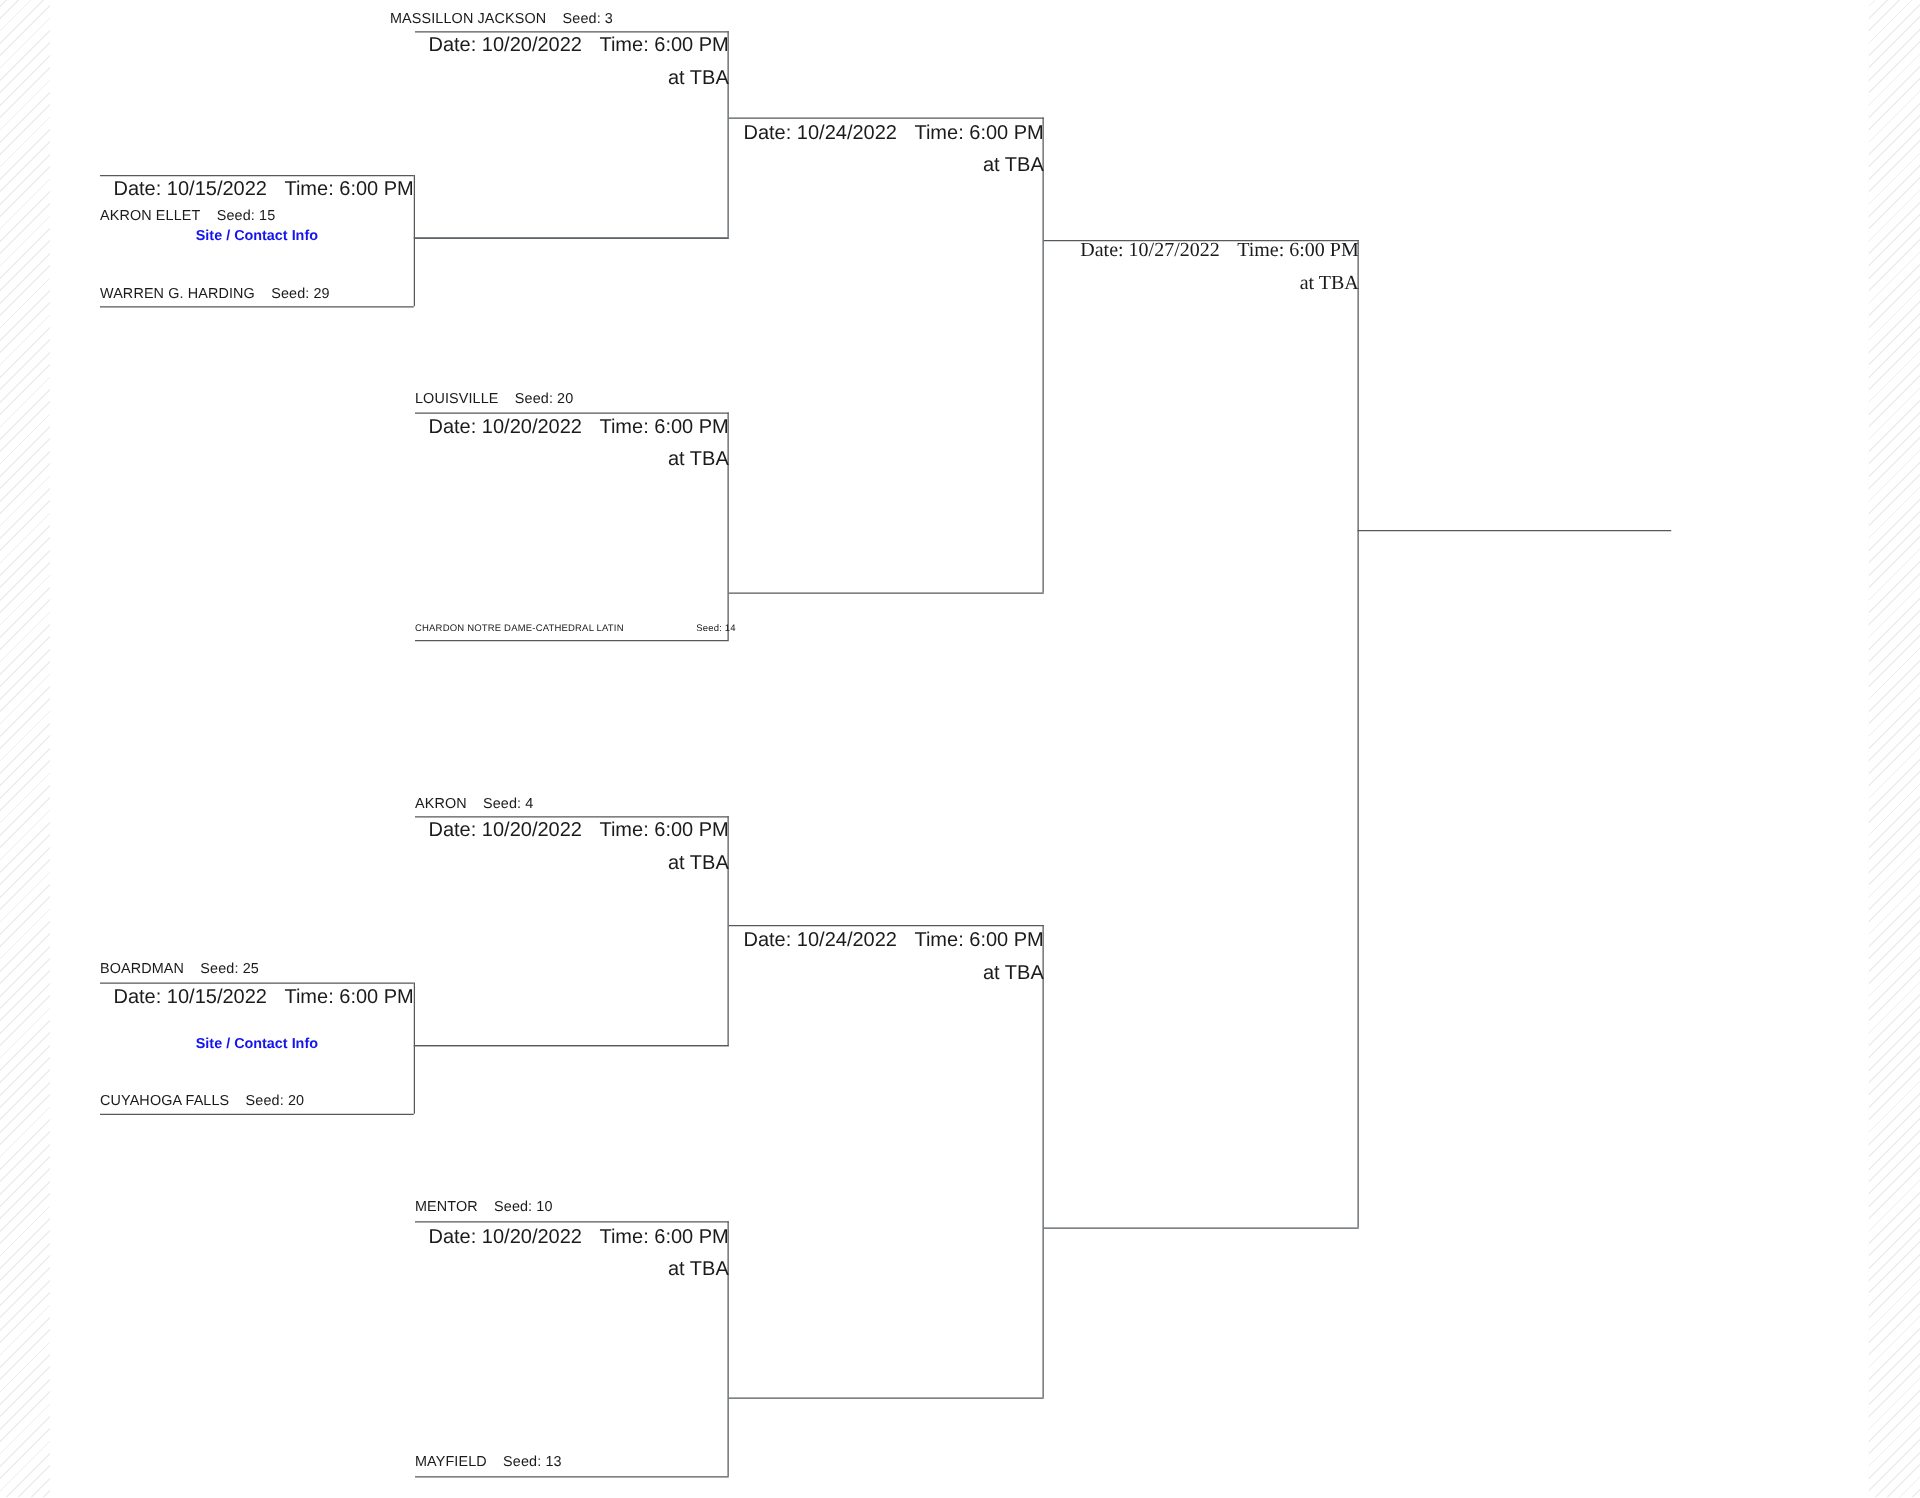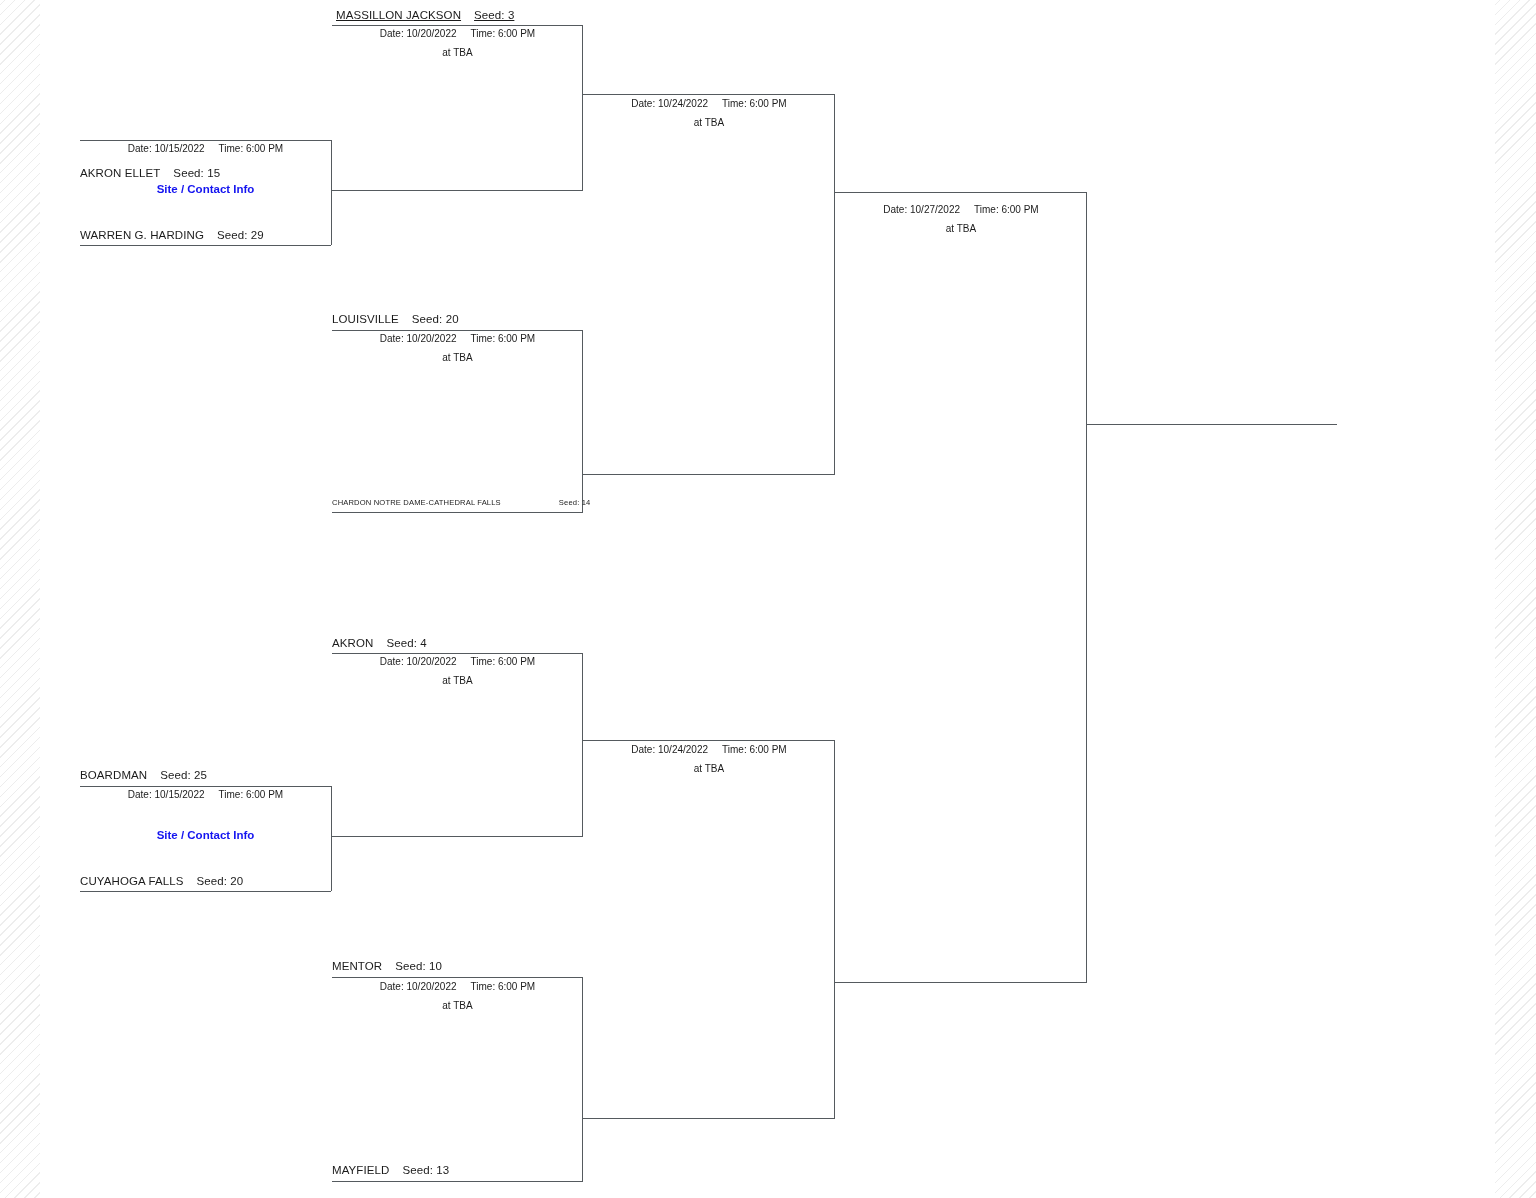--- a/index.html
+++ b/index.html
@@ -68,22 +68,22 @@
   .team .team-seed { padding-left: 13px; }
   .team.small {
     font-size: 7.6px;
     letter-spacing: .15px;
   }
   .team.small .team-seed { padding-left: 10px; margin-left: 48px; }
 
   
   .game-info {
     position: absolute;
-    text-align: center;
-    font-size: 10px;
+    text-align: right;
+    font-size: 16px;
     color: #1b1b1b;
     white-space: nowrap;
   }
   .game-info .gi-line1 { display: block; }
   .game-info .gi-date { }
   .game-info .gi-time { padding-left: 14px; }
   .game-info .gi-site {
     display: block;
     margin-top: 8px;
   }
@@ -101,21 +101,21 @@
 </head>
 <body>
 
 <div id="page">
 
   <div class="edge-stripe left"></div>
   <div class="edge-stripe right"></div>
 
   <div class="bracket-canvas">
 
-    <div class="team" style="left:336px; top:9px;text-decoration:underline;">
+    <div class="team" style="left:312px; top:9px;">
       <span class="team-name">MASSILLON JACKSON</span><span class="team-seed">Seed: 3</span>
     </div>
 
     <div class="hline" style="left:332px; top:25px;  width:251px;"></div>
     <div class="vline" style="left:582px; top:25px;  height:165px;"></div>
     <div class="hline" style="left:332px; top:190px; width:251px;"></div>
     <div class="game-info" style="left:332px; top:28px; width:251px;">
       <span class="gi-line1">
         <span class="gi-date">Date: 10/20/2022</span><span class="gi-time">Time: 6:00 PM</span>
       </span>
@@ -148,37 +148,37 @@
     <div class="hline" style="left:332px; top:330px; width:251px;"></div>
     <div class="vline" style="left:582px; top:330px; height:182px;"></div>
     <div class="hline" style="left:332px; top:512px; width:251px;"></div>
     <div class="game-info" style="left:332px; top:333px; width:251px;">
       <span class="gi-line1">
         <span class="gi-date">Date: 10/20/2022</span><span class="gi-time">Time: 6:00 PM</span>
       </span>
       <span class="gi-site">at TBA</span>
     </div>
     <div class="team small" style="left:332px; top:498px;">
-      <span class="team-name">CHARDON NOTRE DAME-CATHEDRAL FALLS</span><span class="team-seed">Seed: 14</span>
+      <span class="team-name">CHARDON NOTRE DAME-CATHEDRAL LATIN</span><span class="team-seed">Seed: 14</span>
     </div>
 
     <div class="hline" style="left:583px; top:94px;  width:252px;"></div>
     <div class="vline" style="left:834px; top:94px;  height:380px;"></div>
     <div class="hline" style="left:583px; top:474px; width:252px;"></div>
     <div class="game-info" style="left:583px; top:98px; width:252px;">
       <span class="gi-line1">
         <span class="gi-date">Date: 10/24/2022</span><span class="gi-time">Time: 6:00 PM</span>
       </span>
       <span class="gi-site">at TBA</span>
     </div>
 
     <div class="hline" style="left:835px;  top:192px; width:252px;"></div>
     <div class="vline" style="left:1086px; top:192px; height:790px;"></div>
     <div class="hline" style="left:835px;  top:982px; width:252px;"></div>
-    <div class="game-info" style="left:835px; top:204px; width:252px;">
+    <div class="game-info" style="left:835px; top:192px; width:252px;font-family:Liberation Serif, serif;">
       <span class="gi-line1">
         <span class="gi-date">Date: 10/27/2022</span><span class="gi-time">Time: 6:00 PM</span>
       </span>
       <span class="gi-site">at TBA</span>
     </div>
 
     <div class="hline" style="left:1086px; top:424px; width:251px;"></div>
 
     <div class="team" style="left:332px; top:637px;">
       <span class="team-name">AKRON</span><span class="team-seed">Seed: 4</span>

